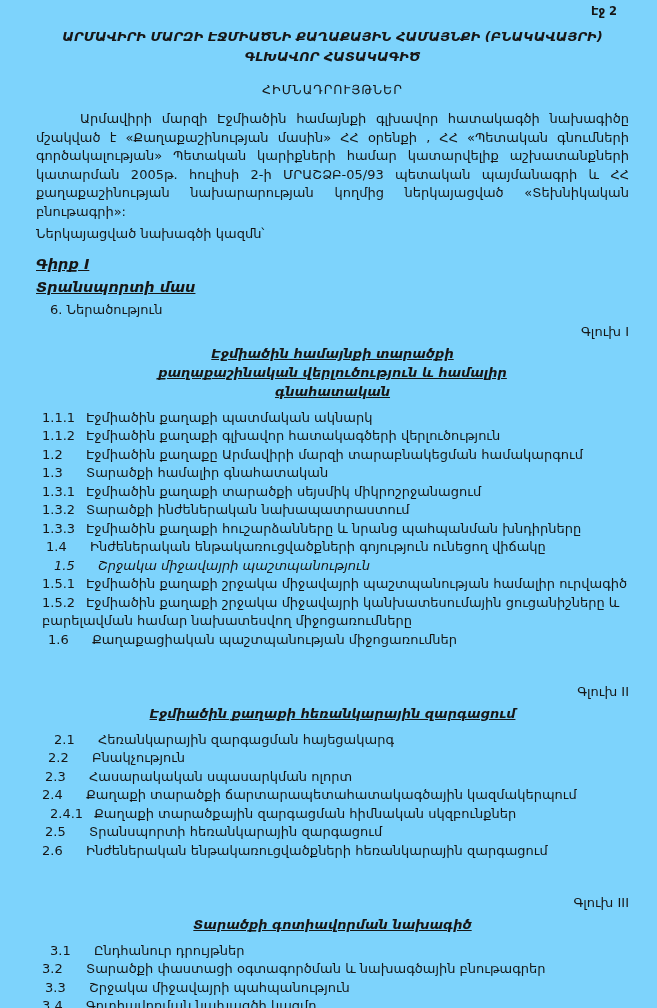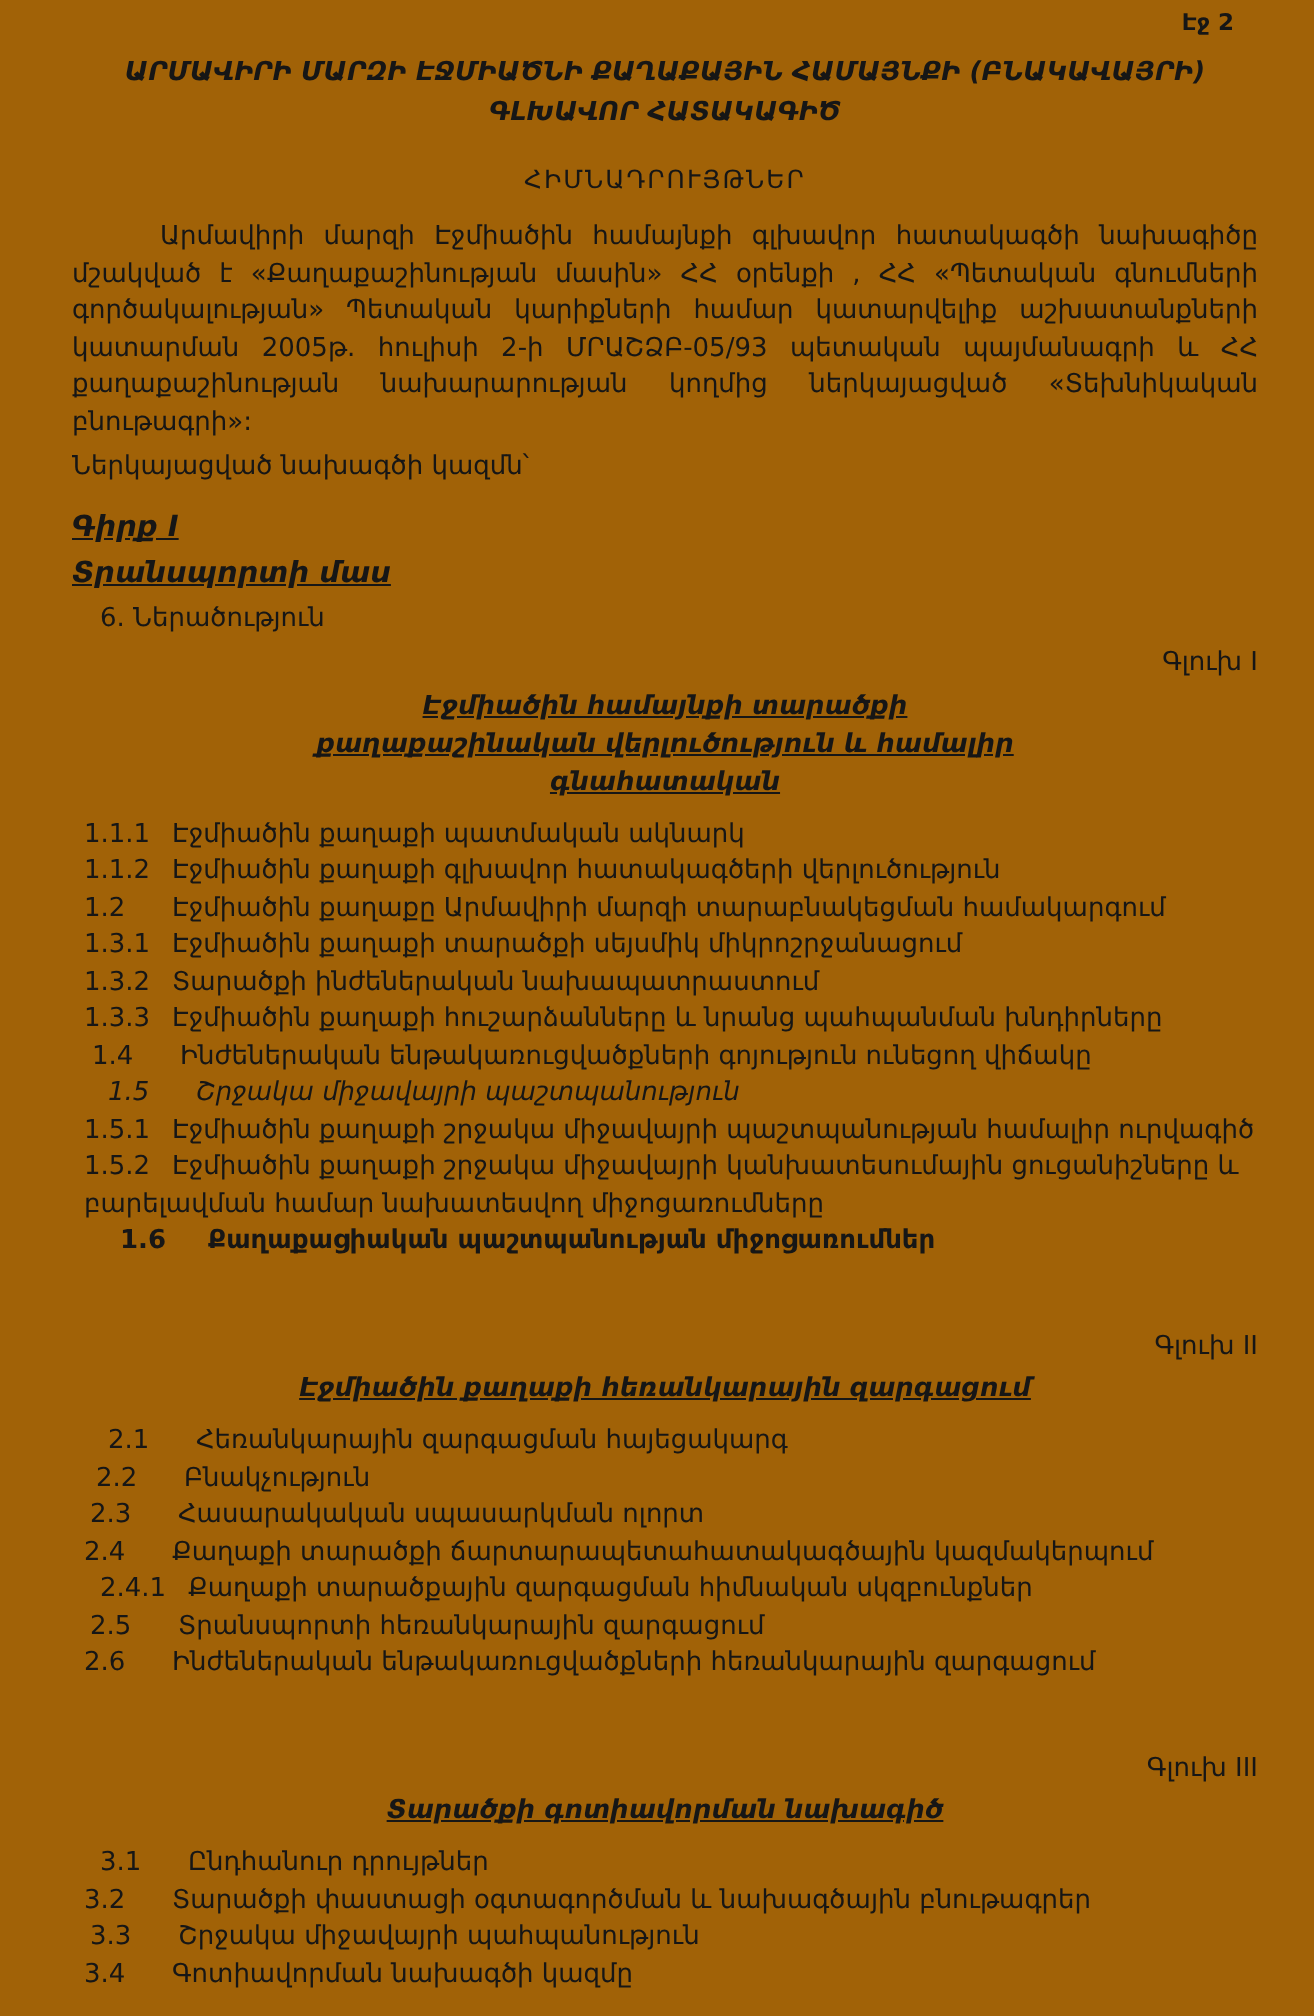--- a/index.html
+++ b/index.html
@@ -4,21 +4,21 @@
 <style>
   html, body { margin: 0; padding: 0; }
   body {
     width: 657px; height: 1008px;
     background: #ffffff;
     font-family: "DejaVu Sans", sans-serif;
   }
   .page {
     width: 657px; height: 1008px;
     box-sizing: border-box;
-    background: #a16207;
+    background: #7dd3fc;
     color: #161616;
     font-size: 13px;
     padding: 3px 28px 0 36px;
     overflow: hidden;
   }
   .page-number {
     text-align: right;
     font-size: 11.5px;
     font-weight: bold;
     margin-right: 12px;
@@ -112,28 +112,29 @@
 
   <div class="intro-item">6. Ներածություն</div>
 
   <section class="chapter">
     <div class="chapter-heading">Գլուխ I</div>
     <div class="chapter-subtitle subtitle-wide">Էջմիածին համայնքի տարածքի քաղաքաշինական վերլուծություն և համալիր գնահատական</div>
     <div class="toc-list">
         <div class="toc-item"><span class="toc-num">1.1.1</span><span class="toc-text">Էջմիածին քաղաքի պատմական ակնարկ</span></div>
         <div class="toc-item"><span class="toc-num">1.1.2</span><span class="toc-text">Էջմիածին քաղաքի գլխավոր հատակագծերի վերլուծություն</span></div>
         <div class="toc-item"><span class="toc-num">1.2</span><span class="toc-text">Էջմիածին քաղաքը Արմավիրի մարզի տարաբնակեցման համակարգում</span></div>
+        <div class="toc-item"><span class="toc-num">1.3</span><span class="toc-text">Տարածքի համալիր գնահատական</span></div>
         <div class="toc-item"><span class="toc-num">1.3.1</span><span class="toc-text">Էջմիածին քաղաքի տարածքի սեյսմիկ միկրոշրջանացում</span></div>
         <div class="toc-item"><span class="toc-num">1.3.2</span><span class="toc-text">Տարածքի ինժեներական նախապատրաստում</span></div>
         <div class="toc-item"><span class="toc-num">1.3.3</span><span class="toc-text">Էջմիածին քաղաքի հուշարձանները և նրանց պահպանման խնդիրները</span></div>
         <div class="toc-item" style="margin-left: 4px;"><span class="toc-num">1.4</span><span class="toc-text">Ինժեներական ենթակառուցվածքների գոյություն ունեցող վիճակը</span></div>
         <div class="toc-item toc-italic" style="margin-left: 12px;"><span class="toc-num">1.5</span><span class="toc-text">Շրջակա միջավայրի պաշտպանություն</span></div>
         <div class="toc-item"><span class="toc-num">1.5.1</span><span class="toc-text">Էջմիածին քաղաքի շրջակա միջավայրի պաշտպանության համալիր ուրվագիծ</span></div>
         <div class="toc-item"><span class="toc-num">1.5.2</span><span class="toc-text">Էջմիածին քաղաքի շրջակա միջավայրի կանխատեսումային ցուցանիշները և բարելավման համար նախատեսվող միջոցառումները</span></div>
-        <div class="toc-item" style="margin-left: 18px; font-weight: bold;"><span class="toc-num">1.6</span><span class="toc-text">Քաղաքացիական պաշտպանության միջոցառումներ</span></div>
+        <div class="toc-item" style="margin-left: 6px;"><span class="toc-num">1.6</span><span class="toc-text">Քաղաքացիական պաշտպանության միջոցառումներ</span></div>
       </div>
   </section>
 
   <section class="chapter gap-lg">
     <div class="chapter-heading">Գլուխ II</div>
     <div class="chapter-subtitle">Էջմիածին քաղաքի հեռանկարային զարգացում</div>
     <div class="toc-list">
         <div class="toc-item" style="margin-left: 12px;"><span class="toc-num">2.1</span><span class="toc-text">Հեռանկարային զարգացման հայեցակարգ</span></div>
         <div class="toc-item" style="margin-left: 6px;"><span class="toc-num">2.2</span><span class="toc-text">Բնակչություն</span></div>
         <div class="toc-item" style="margin-left: 3px;"><span class="toc-num">2.3</span><span class="toc-text">Հասարակական սպասարկման ոլորտ</span></div>

